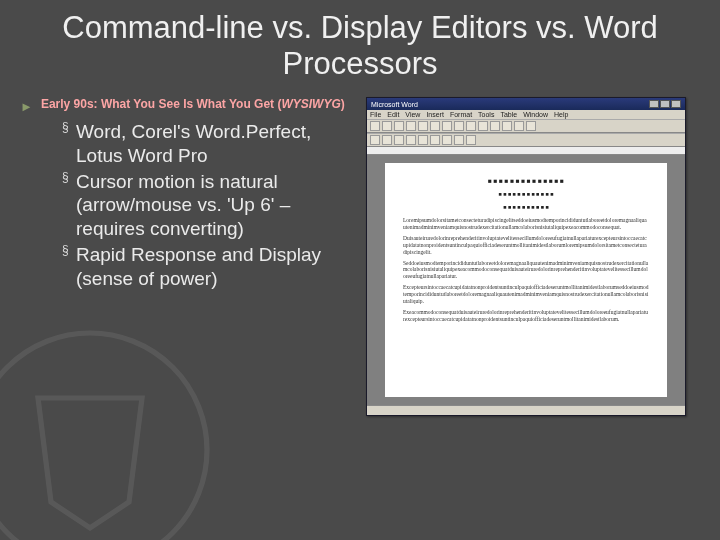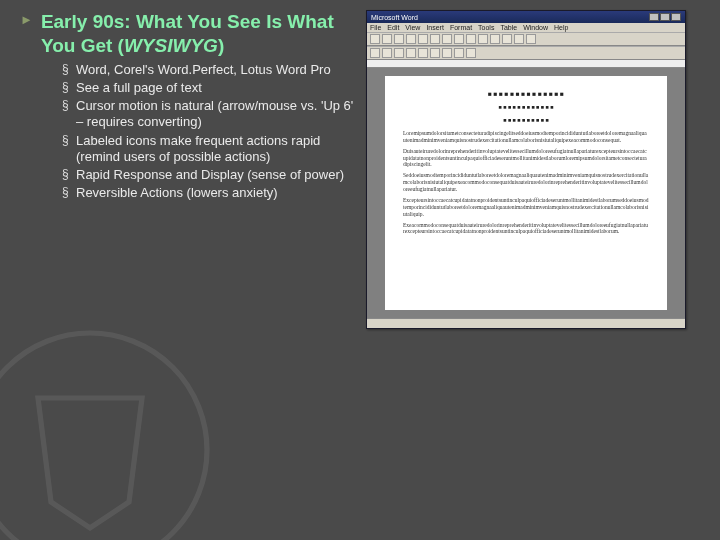--- a/index.html
+++ b/index.html
@@ -41,33 +41,33 @@
     gap: 8px;
     margin-bottom: 4px;
   }
   .main-bullet .arrow {
     color: #8a9a6a;
     font-size: 13px;
     line-height: 1.3;
     padding-top: 2px;
   }
   .main-bullet .text {
-    font-size: 19px;
+    font-size: 12px;
     font-weight: bold;
-    color: #86efac;
+    color: #fca5a5;
     line-height: 1.25;
   }
   .main-bullet .italic { font-style: italic; font-weight: bold; }
   ul.sub {
     list-style: none;
     margin-left: 42px;
   }
   ul.sub li {
     position: relative;
-    font-size: 13px;
+    font-size: 19px;
     line-height: 1.25;
     margin-bottom: 2px;
     padding-left: 14px;
     color: #eaeaea;
   }
   ul.sub li::before {
     content: "§";
     position: absolute;
     left: 0;
     top: 0;
@@ -177,37 +177,35 @@
 
 <div class="watermark">
   <svg viewBox="0 0 100 100">
       <circle cx="50" cy="50" r="45" fill="none" stroke="#fff" stroke-width="2"></circle>
       <path d="M30 30 L70 30 L65 70 L50 80 L35 70 Z" fill="none" stroke="#fff" stroke-width="2"></path>
     </svg>
 </div>
 
 <div class="slide">
 
+  <h1 class="title">Command-line vs. Display Editors vs. Word Processors</h1>
 
   <div class="body-row">
 
     <div class="left-col">
       <div class="main-bullet">
         <span class="arrow">►</span>
         <span class="text">
           <span>Early 90s: What You See Is What You Get (</span><span class="italic">WYSIWYG</span><span>)</span>
         </span>
       </div>
       <ul class="sub">
         <li>Word, Corel's Word.Perfect, Lotus Word Pro</li>
-        <li>See a full page of text</li>
         <li>Cursor motion is natural (arrow/mouse vs. 'Up 6' – requires converting)</li>
-        <li>Labeled icons make frequent actions rapid (remind users of possible actions)</li>
         <li>Rapid Response and Display (sense of power)</li>
-        <li>Reversible Actions (lowers anxiety)</li>
       </ul>
     </div>
 
     <div class="right-col">
       <div class="word-window">
         <div class="word-titlebar">
           <span>Microsoft Word</span>
           <span class="ctrls">
             <span></span>
             <span></span>

